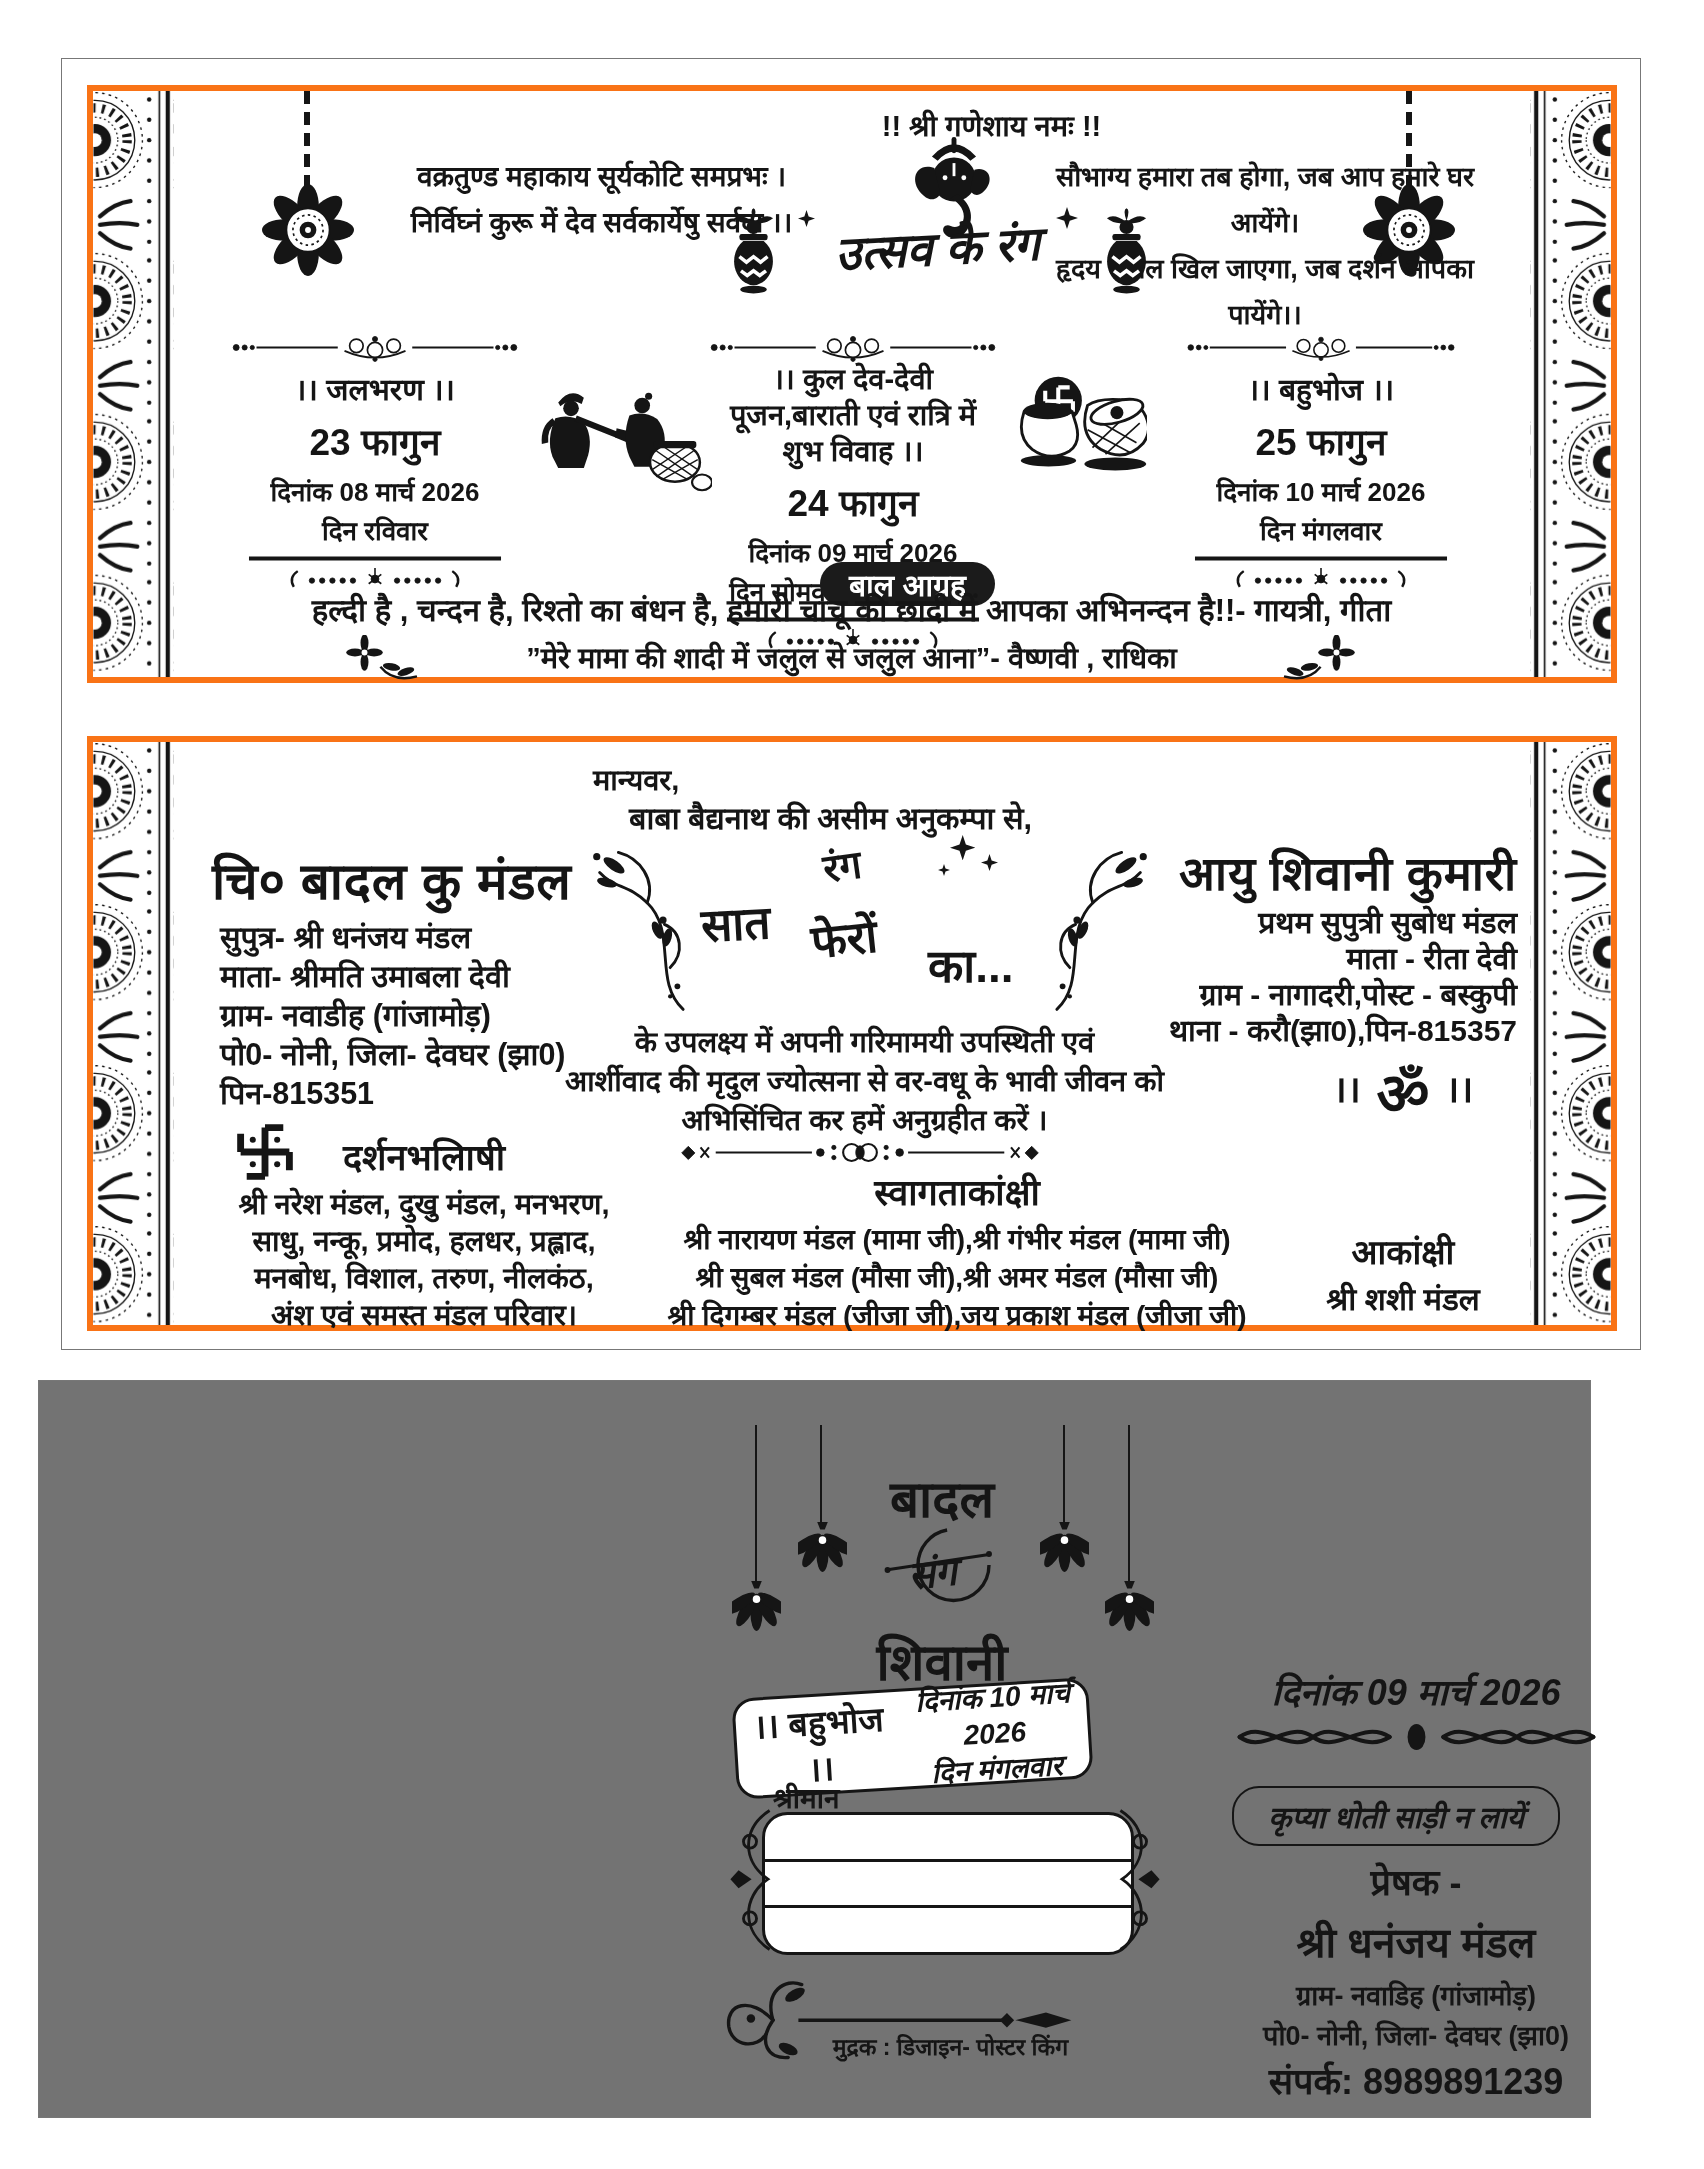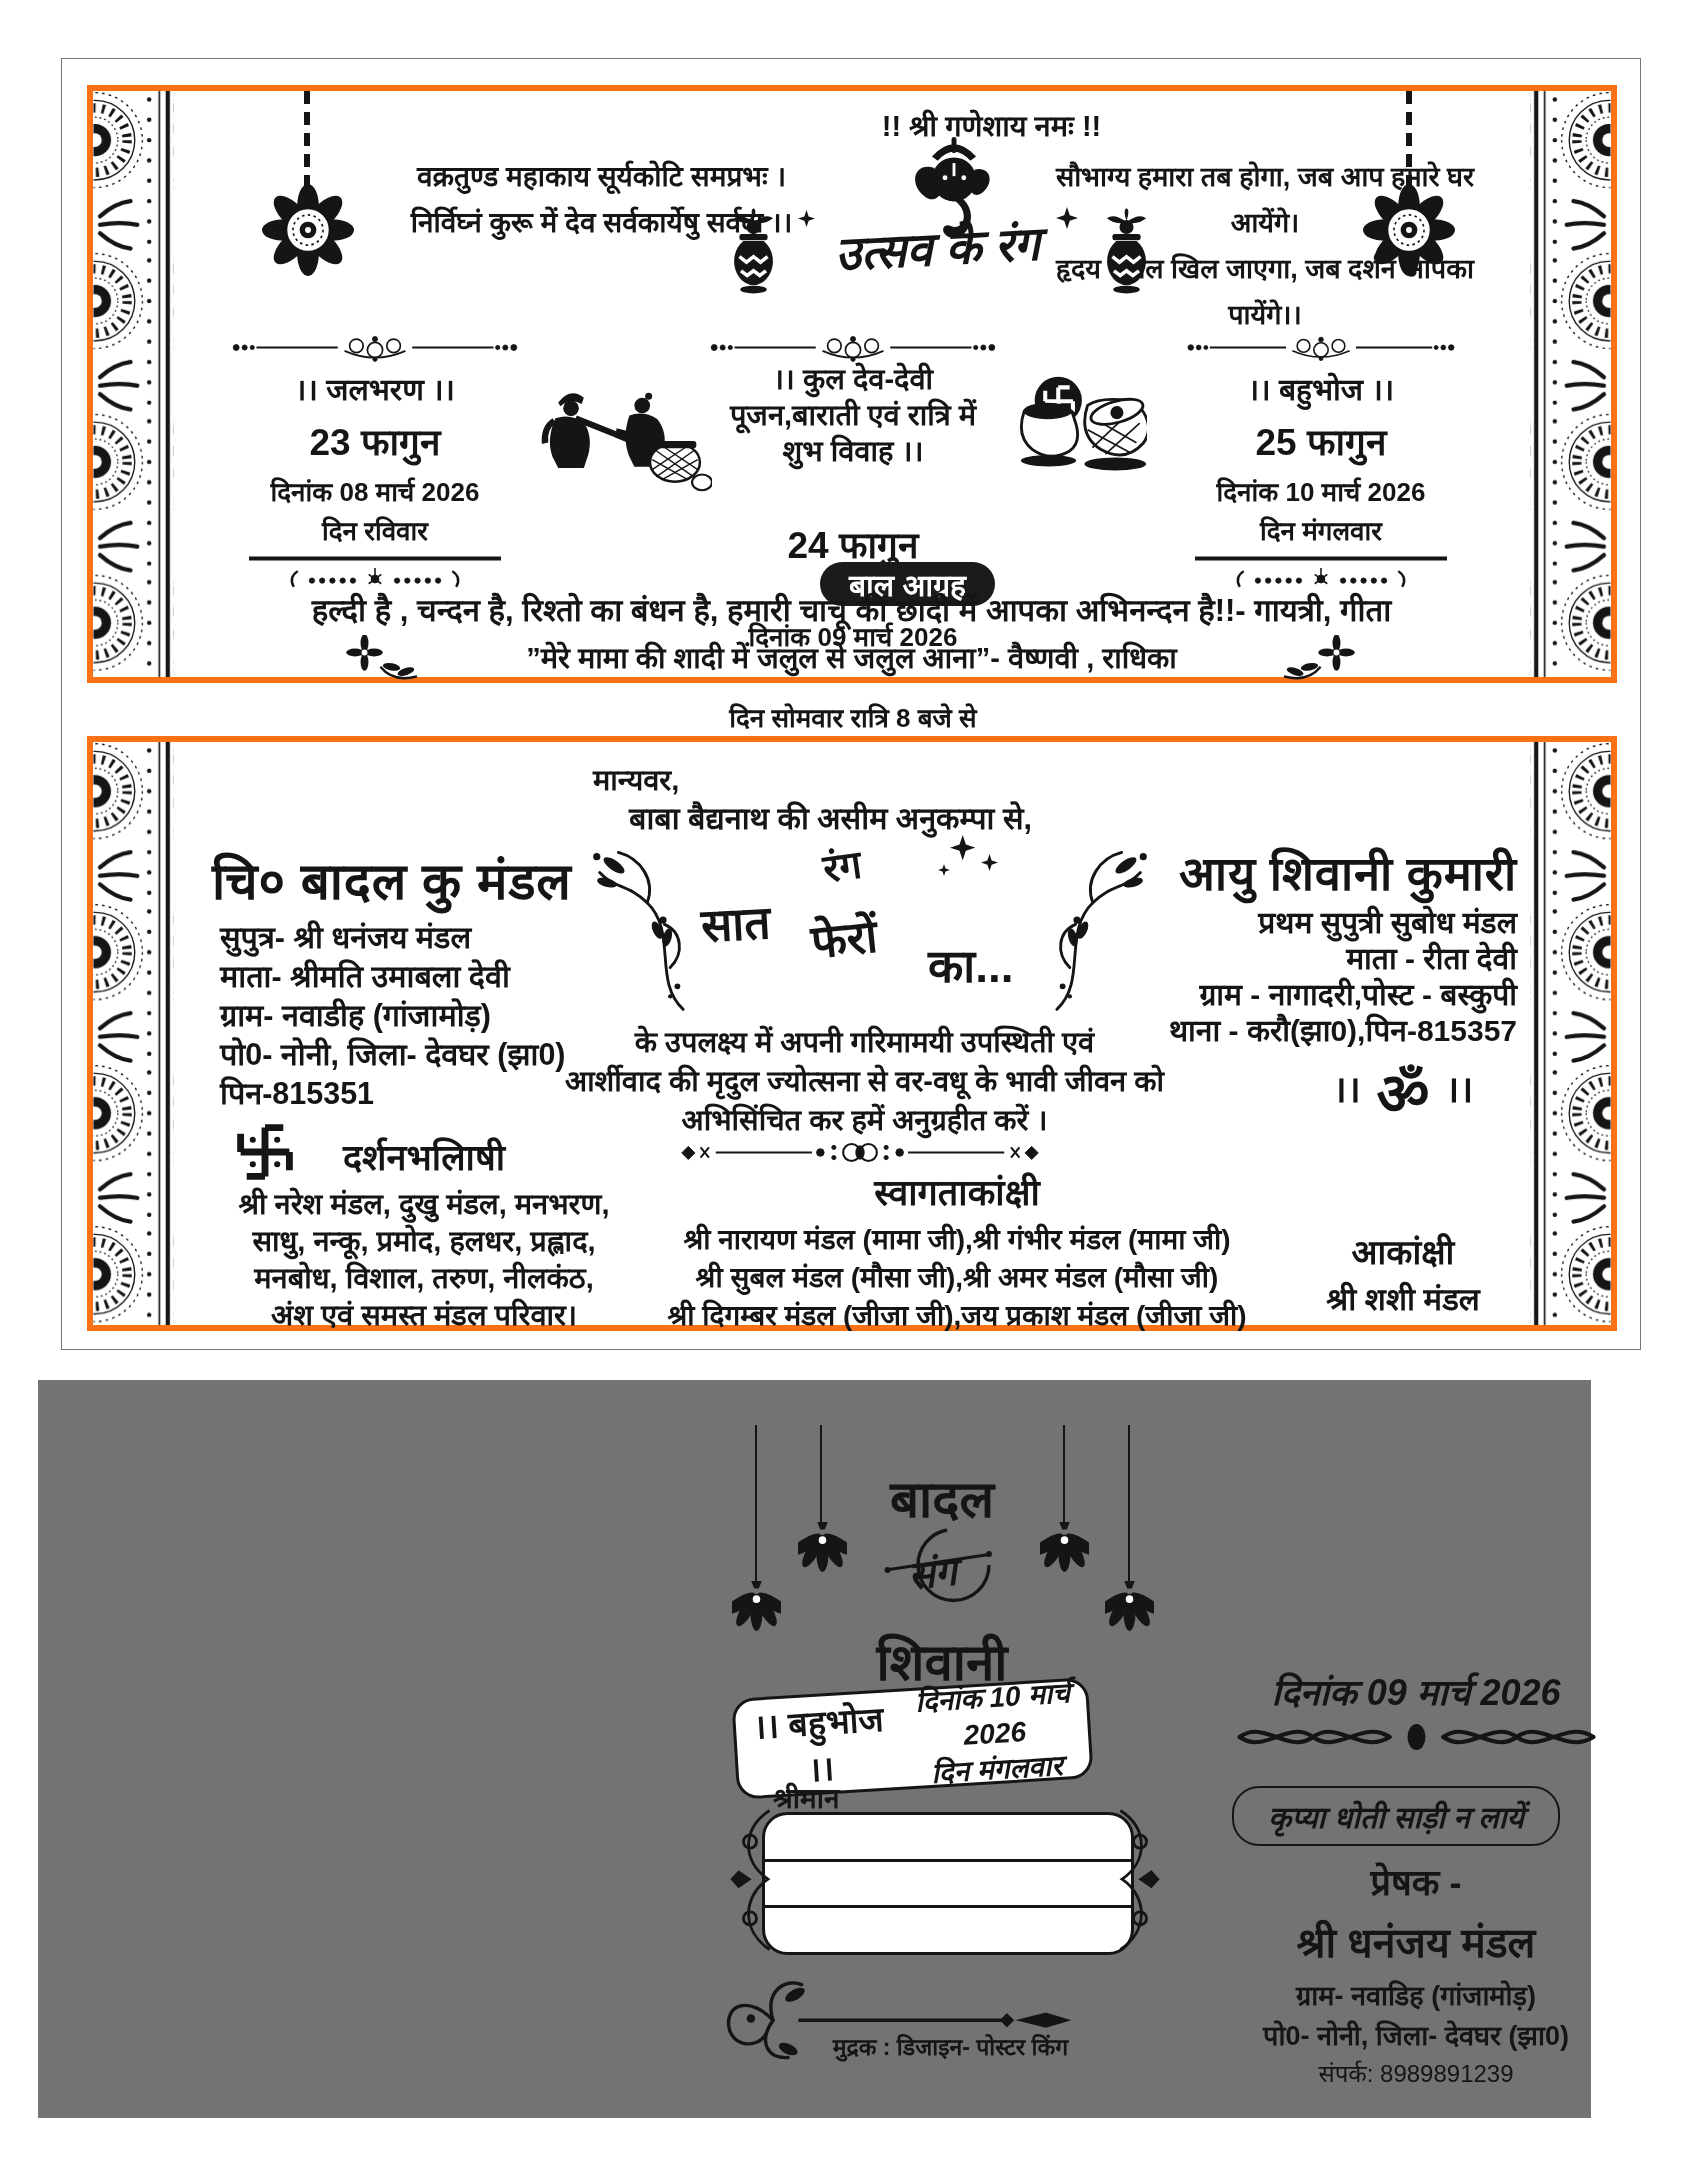--- a/index.html
+++ b/index.html
@@ -392,21 +392,21 @@
       <div class="dy">दिन रविवार</div>
       <svg width="254" height="37" viewBox="0 0 300 44">
           <use href="#sym-underline"></use>
         </svg>
     </div>
 
     <svg class="abs" style="left:441px;top:281px;" width="178" height="136" viewBox="0 0 210 160">
         <use href="#sym-shehnai"></use>
       </svg>
 
-    <div class="ev" style="left:614px;top:270px;width:292px;gap:42px;">
+    <div class="ev" style="left:614px;top:270px;width:292px;">
       <div class="tt" style="font-size:29px;line-height:36px;">।। कुल देव-देवी पूजन,बाराती एवं रात्रि में शुभ विवाह ।।</div>
       <div class="ti">24 फागुन</div>
       <div class="dt">दिनांक 09 मार्च 2026</div>
       <div class="dy" style="white-space:nowrap;">दिन सोमवार रात्रि 8 बजे से</div>
       <svg width="254" height="37" viewBox="0 0 300 44">
           <use href="#sym-underline"></use>
         </svg>
     </div>
 
     <svg class="abs" style="left:914px;top:280px;" width="140" height="102" viewBox="0 0 165 120">
@@ -590,21 +590,21 @@
         <use href="#sym-corner-fl"></use>
       </svg>
 
     <div class="abs nbox ital" style="left:1193px;top:405px;width:324px;height:56px;font-size:30px;font-weight:800;">कृप्या धोती साड़ी न लायें</div>
 
     <div class="abs ctr" style="left:1178px;top:476px;width:398px;">
       <div style="font-size:36px;font-weight:800;">प्रेषक -</div>
       <div style="font-size:41px;font-weight:800;margin-top:6.8px;white-space:nowrap;">श्री धनंजय मंडल</div>
       <div style="font-size:27px;font-weight:700;margin-top:6.8px;">ग्राम- नवाडिह (गांजामोड़)</div>
       <div style="font-size:27px;font-weight:700;margin-top:3.4px;">पो0- नोनी, जिला- देवघर (झा0)</div>
-      <div style="font-size:24px;font-weight:400;margin-top:3.4px;">संपर्क: 8989891239</div>
+      <div style="font-size:36px;font-weight:700;margin-top:3.4px;">संपर्क: 8989891239</div>
     </div>
 
     <svg class="abs" style="left:678px;top:590px;" width="373" height="95" viewBox="0 0 440 112">
         <use href="#sym-pen"></use>
       </svg>
     <div class="abs ctr" style="left:742px;top:649px;width:339px;font-size:23px;font-weight:700;">मुद्रक : डिजाइन- पोस्टर किंग</div>
   </section>
 </div>
 
 

